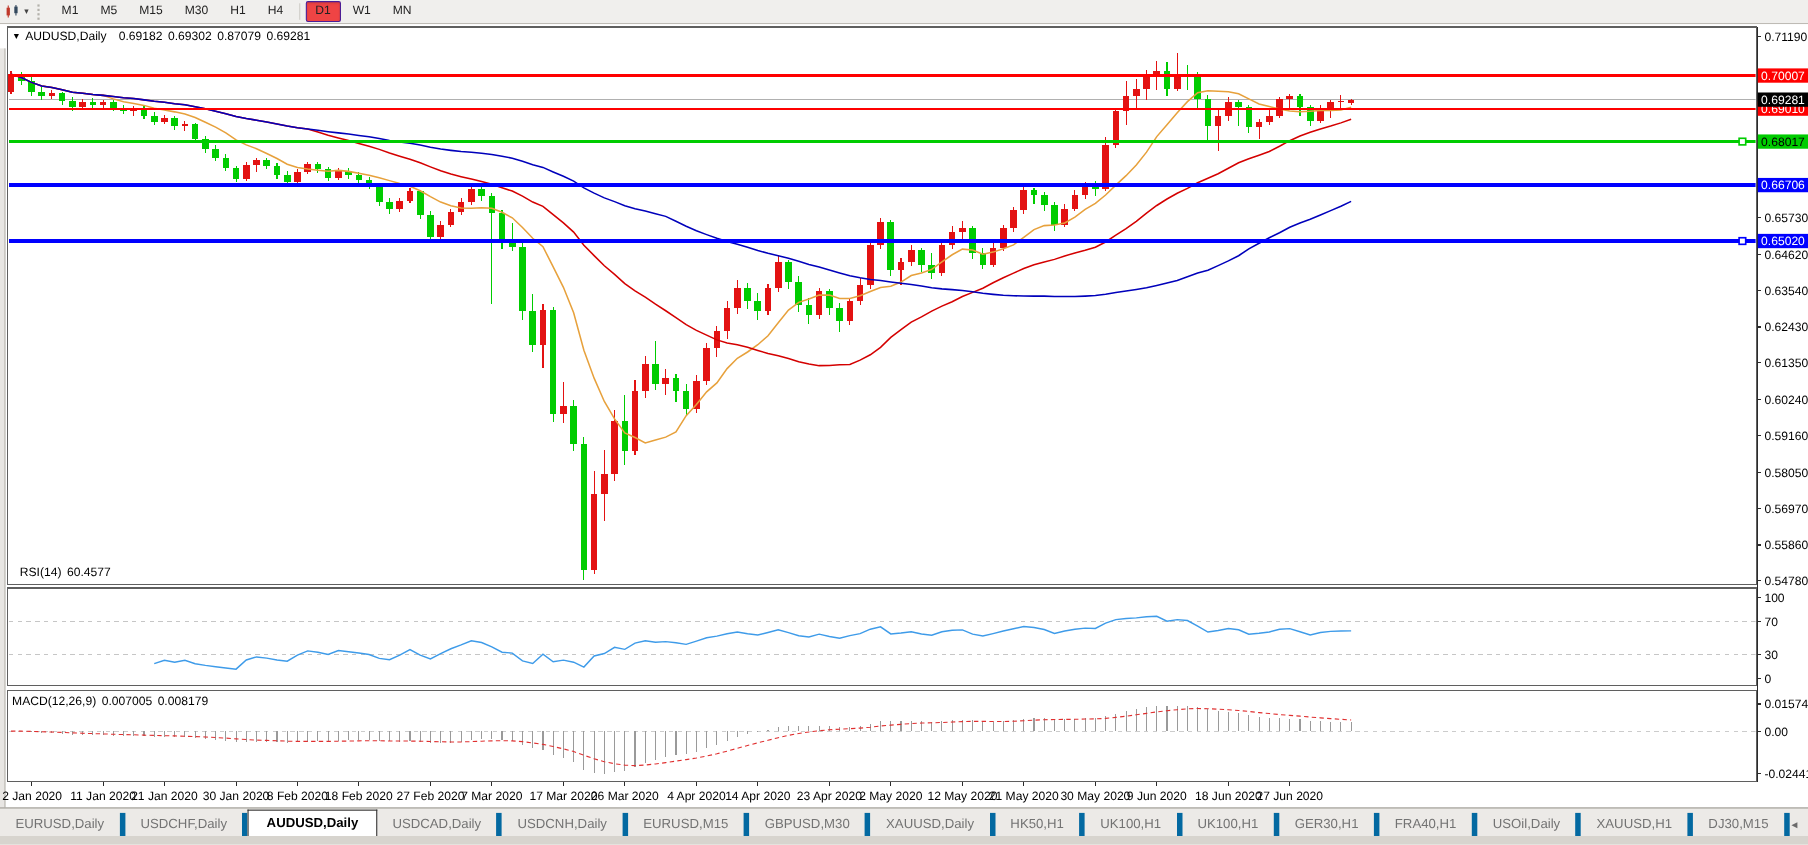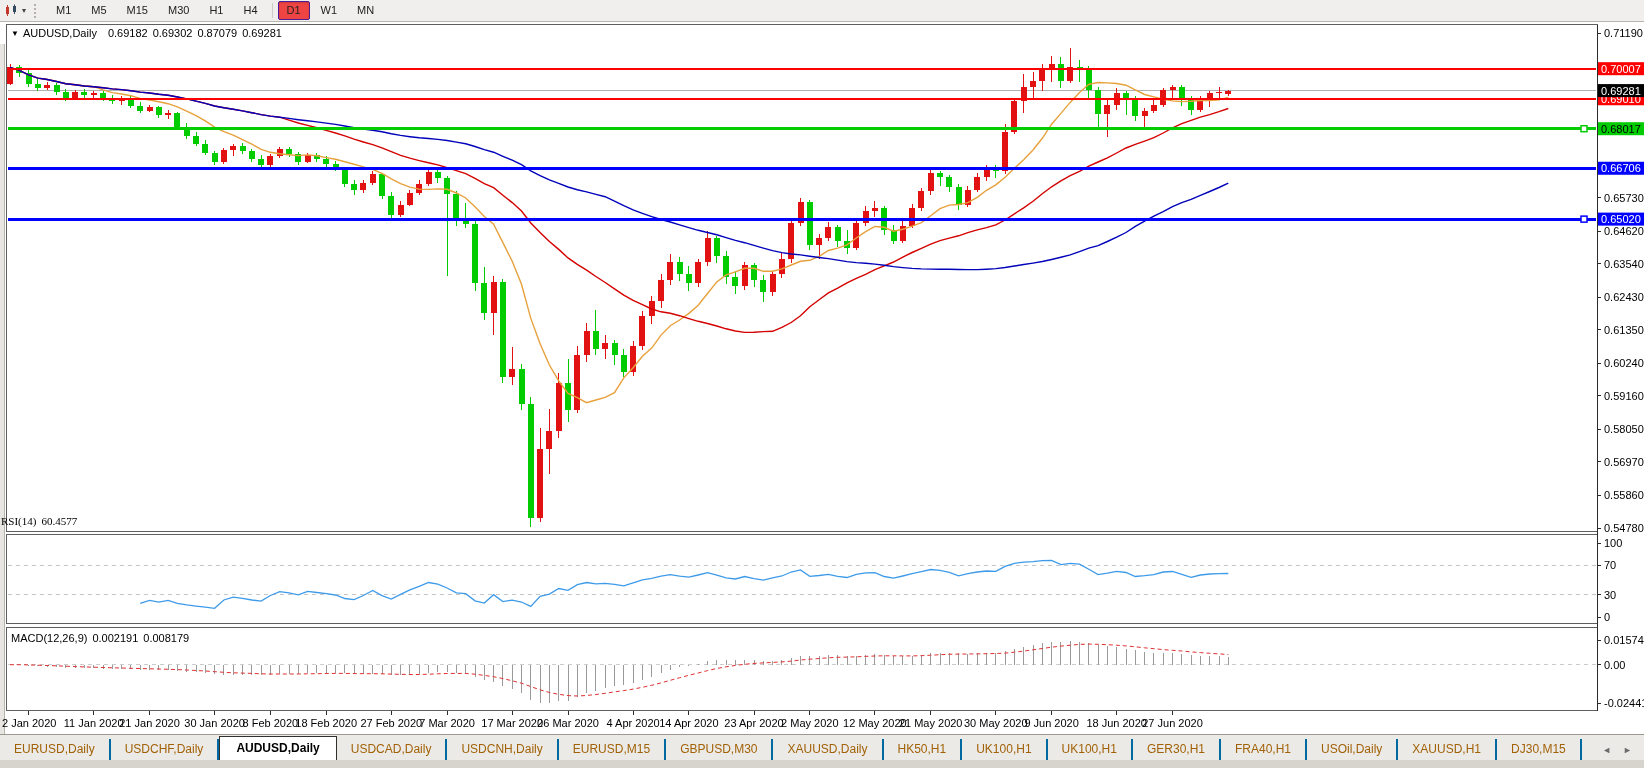--- a/index.html
+++ b/index.html
@@ -16,26 +16,26 @@
   .tf-btn.active{background:#ef4444;border:1px solid #4c1d95;box-shadow:inset 0 1px 2px rgba(0,0,0,.15);}
   .tb-sep{width:1px;height:15px;background:#cfccc6;margin:0 4px;}
   
   .chart-area{position:absolute;top:22px;left:0;width:1644px;height:712px;background:#fff;}
   .chart-area svg{position:absolute;top:0;left:0;}
   .pane-label{position:absolute;font-size:11px;color:#000;z-index:3;white-space:nowrap;}
   .pane-label .num{margin-left:5px;}
   #main-title{top:5px;left:11px;}
   #main-title .sym{margin-right:6px;}
   #main-title .caret{font-size:8px;color:#000;margin-right:4px;vertical-align:1px;}
-  #rsi-label{top:493px;left:1px;font-family:Liberation Serif, serif;}
+  #rsi-label{top:493px;left:18px;}
   #macd-label{top:610px;left:11px;}
   
   .tabbar{position:absolute;top:734px;left:0;width:1644px;height:26px;background:#eceae7;
           border-top:1px solid #9c9992;display:flex;align-items:flex-end;box-sizing:border-box;}
-  .tab{font-size:12px;color:#a16207;padding:3px 14px 4px 14px;border-right:2px solid #0369a1;
+  .tab{font-size:12px;color:#737373;padding:3px 14px 4px 14px;border-right:5px solid #0369a1;
        white-space:nowrap;cursor:default;}
   .tab.active{background:#fff;color:#000;font-weight:bold;border:1px solid #31302e;border-bottom:none;
               margin-bottom:0;padding:4px 16px 5px 16px;position:relative;z-index:2;border-right:1px solid #31302e;}
   .tab-scroll{margin-left:auto;display:flex;align-items:center;gap:12px;padding:0 12px 5px 0;}
   .tab-scroll span{font-size:9px;color:#6b6b6b;}
   .statusbar{position:absolute;top:760px;left:0;width:1644px;height:8px;background:#d7d4ce;}
   .edge{position:absolute;top:22px;left:0;width:4px;height:712px;background:#e8e6e3;border-right:1px solid #b8b5af;}
 </style>
 </head>
 <body>
@@ -603,21 +603,21 @@
 
     <div class="pane-label" id="main-title">
       <span class="caret">▼</span><span class="sym">AUDUSD,Daily</span><span class="num">0.69182</span><span class="num">0.69302</span><span class="num">0.87079</span><span class="num">0.69281</span>
     </div>
 
     <div class="pane-label" id="rsi-label">
       <span>RSI(14)</span><span class="num">60.4577</span>
     </div>
 
     <div class="pane-label" id="macd-label">
-      <span>MACD(12,26,9)</span><span class="num">0.002191</span><span class="num">0.008179</span>
+      <span>MACD(12,26,9)</span><span class="num">0.007005</span><span class="num">0.008179</span>
     </div>
   </div>
 
   <div class="tabbar">
     <div id="tab-list" style="display:flex;align-items:flex-end;">
         <div class="tab">EURUSD,Daily</div>
         <div class="tab">USDCHF,Daily</div>
         <div class="tab active">AUDUSD,Daily</div>
         <div class="tab">USDCAD,Daily</div>
         <div class="tab">USDCNH,Daily</div>

